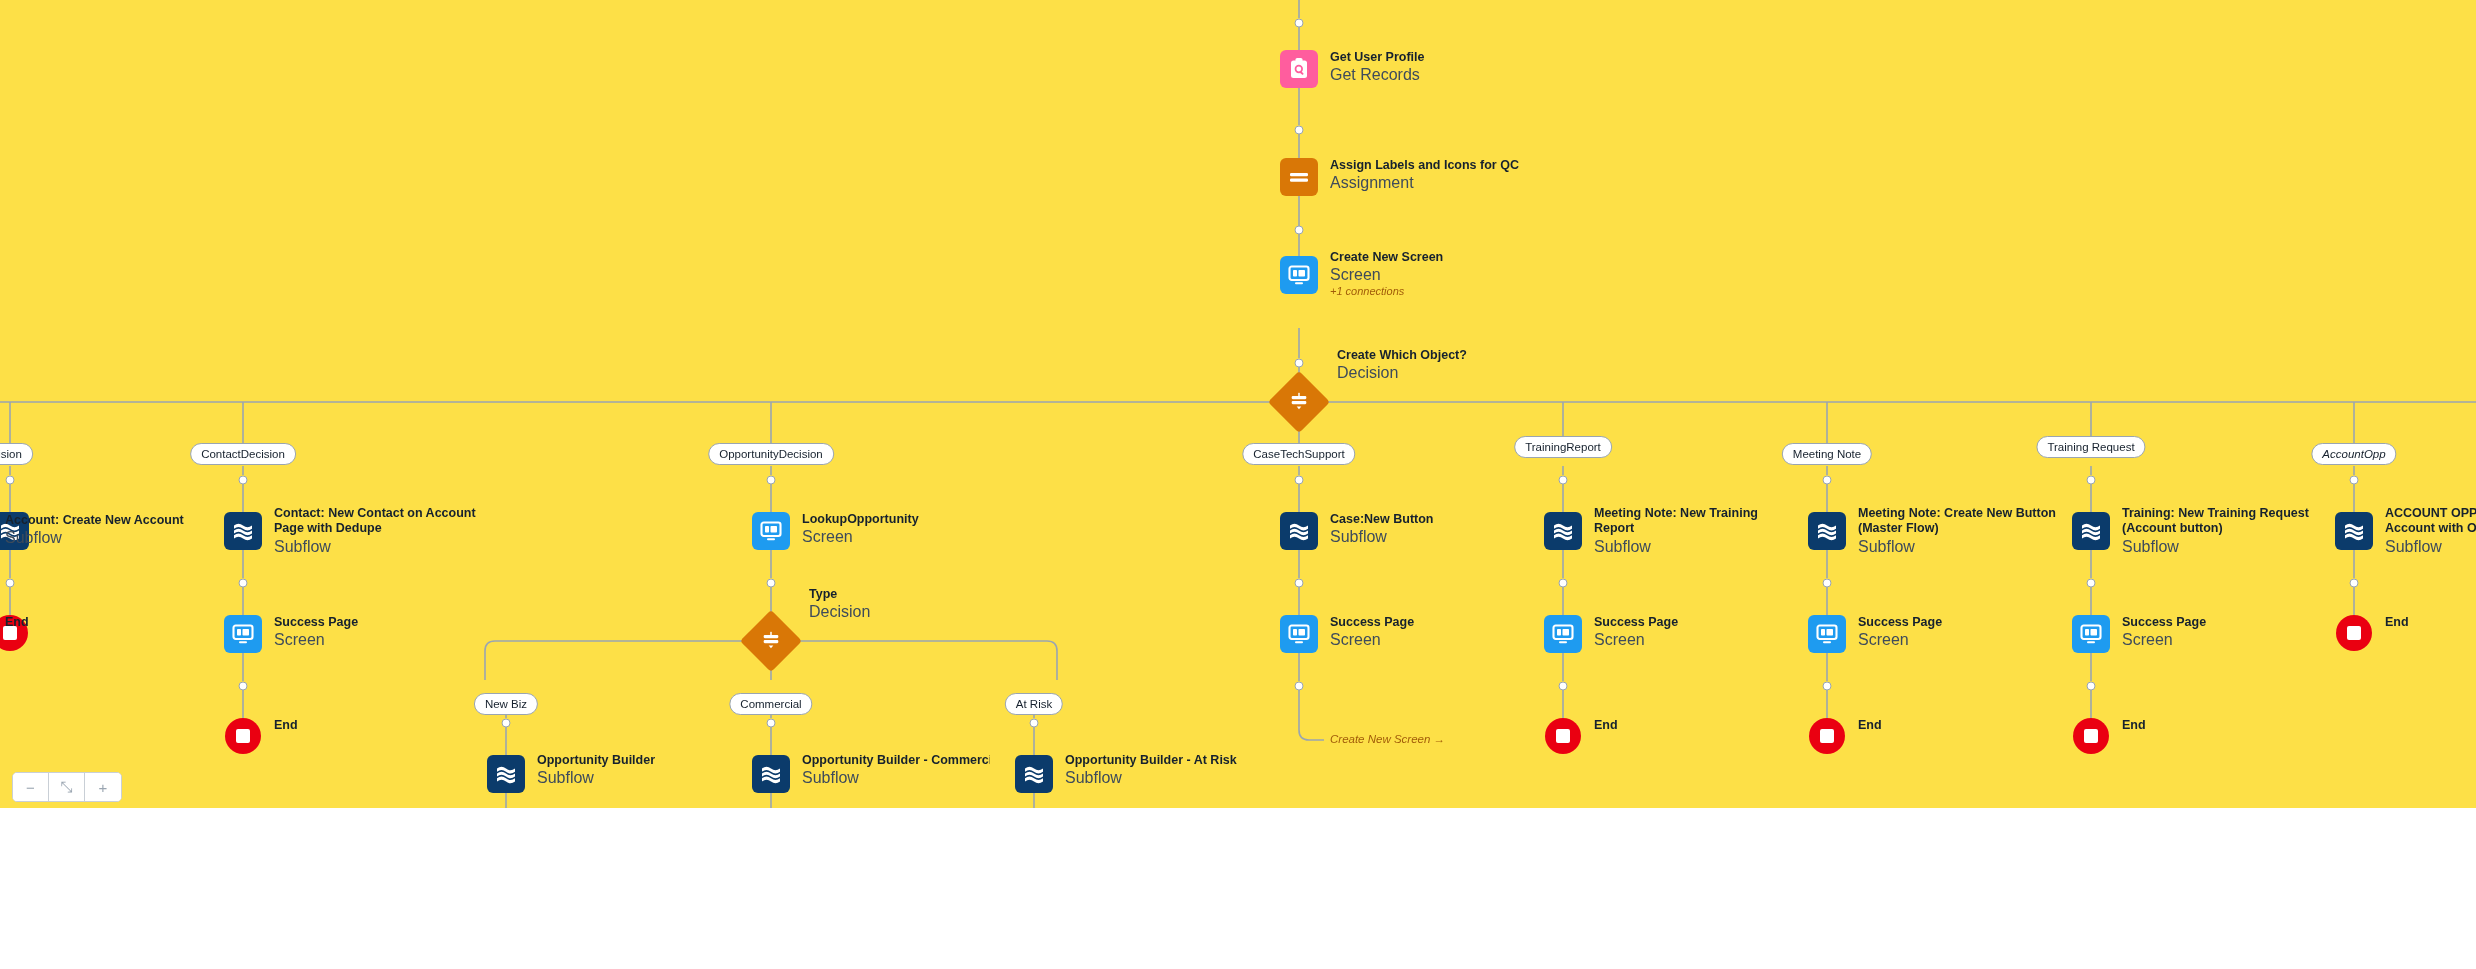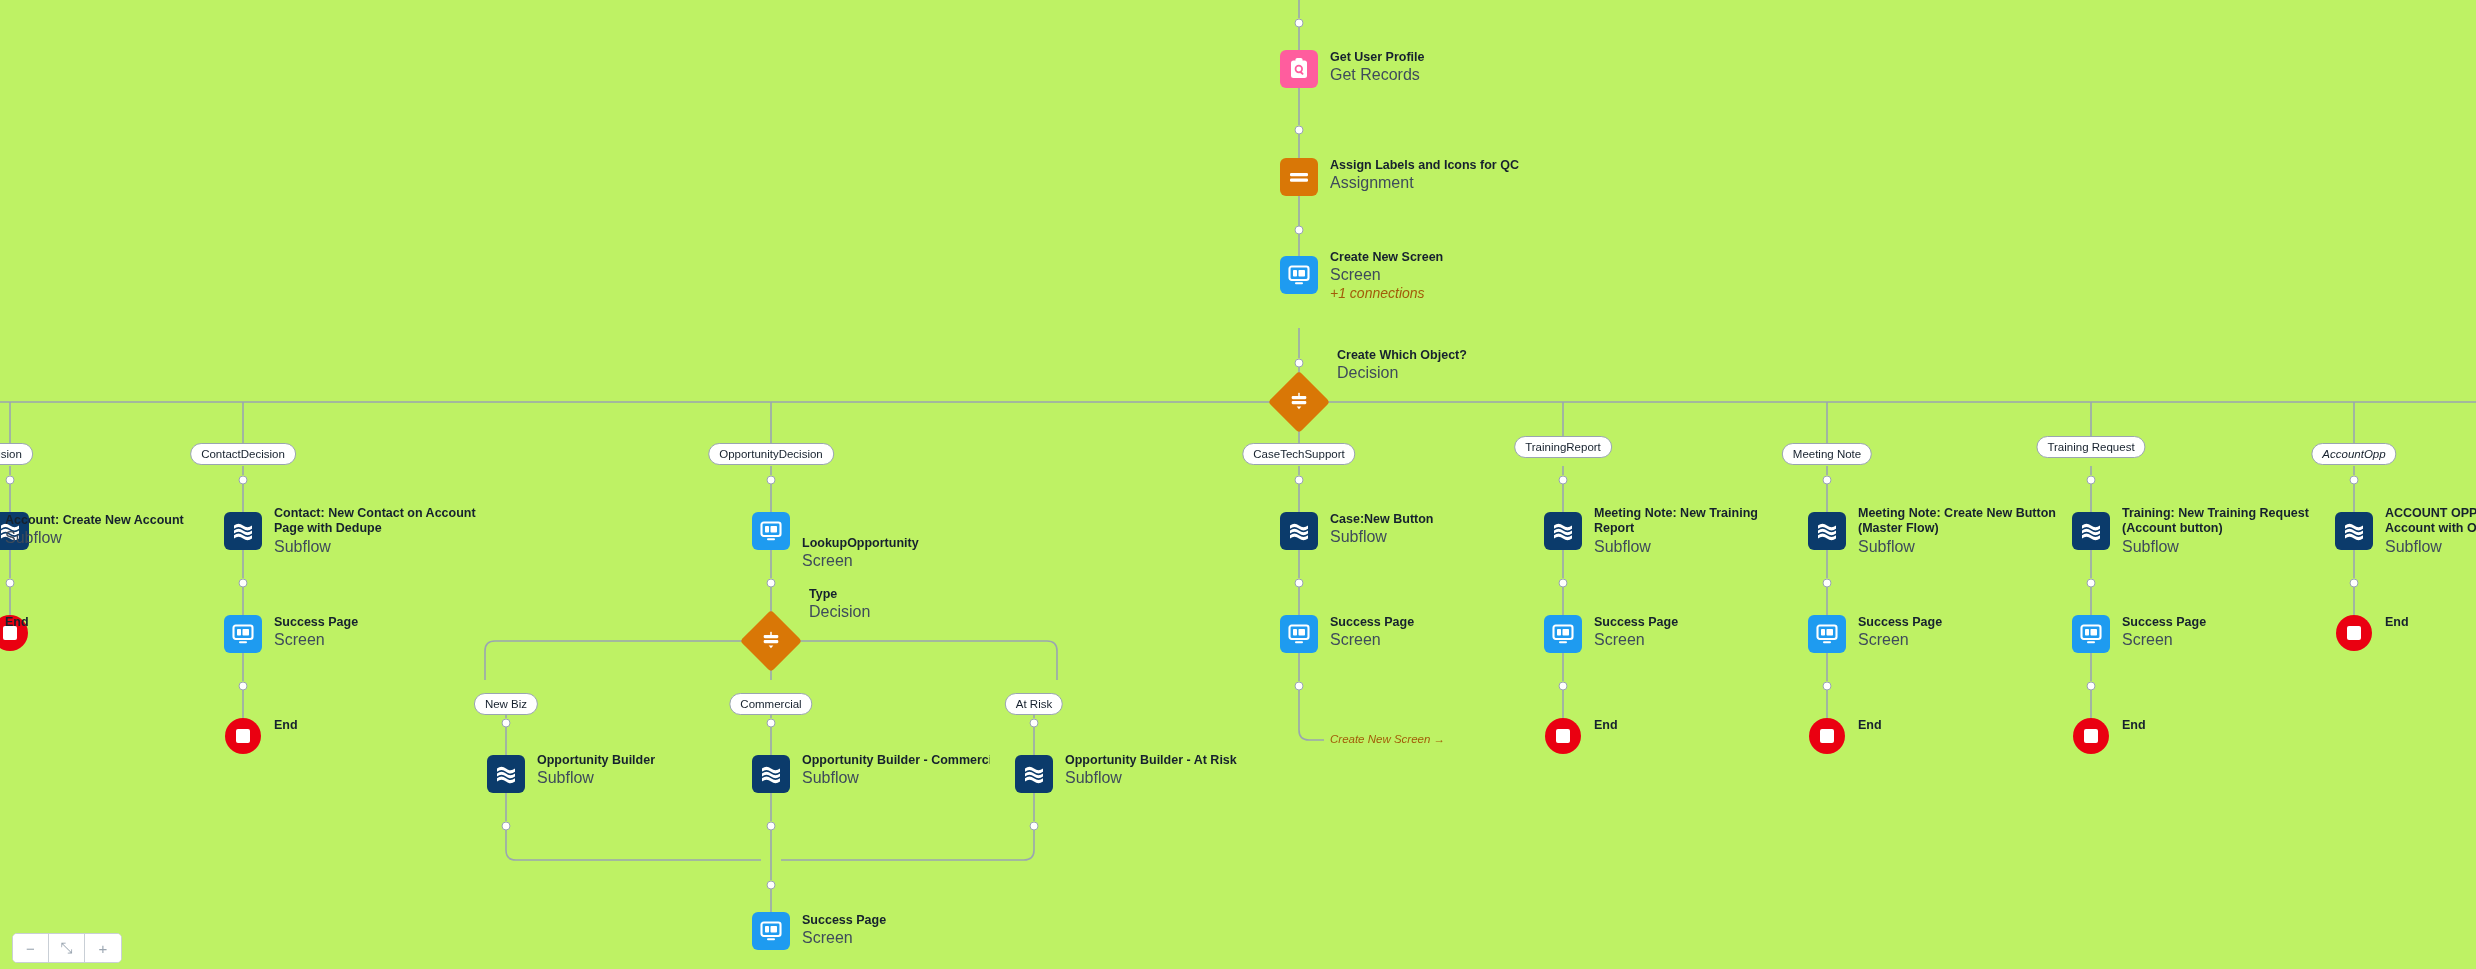--- a/index.html
+++ b/index.html
@@ -4,23 +4,23 @@
 <style>
   * { box-sizing: border-box; }
   html, body {
     margin: 0; padding: 0;
     background: #ffffff;
     font-family: "Liberation Sans", sans-serif;
   }
   #canvas {
     position: relative;
     width: 2476px;
-    height: 969px;
+    height: 808px;
     overflow: hidden;
-    background: #bef264;
+    background: #fde047;
   }
   #wires {
     position: absolute;
     top: 0; left: 0;
     width: 2476px; height: 969px;
     pointer-events: none;
   }
   .tile {
     position: absolute;
     width: 38px; height: 38px;
@@ -75,21 +75,21 @@
     font-weight: bold;
     color: #16212E;
     display:block;
   }
   .lbl .s {
     font-size: 16px;
     color: #3E4B5B;
     display:block;
   }
   .lbl .c {
-    font-size: 14px;
+    font-size: 11px;
     color: #A15C09;
     font-style: italic;
     display:block;
   }
 
   
   .endlbl {
     position: absolute;
     font-size: 12.5px;
     font-weight: bold;
@@ -397,21 +397,21 @@
   <div class="endlbl" style="left:274px; top:718px;">End</div>
 
   <div class="tile screen" style="left:752px; top:512px;">
     <svg width="24" height="24" viewBox="0 0 24 24" fill="none">
       <rect x="2.5" y="3.5" width="19" height="13.5" rx="2.2" stroke="#ffffff" stroke-width="2.1"></rect>
       <rect x="6" y="7" width="4" height="6.5" rx="0.8" fill="#ffffff"></rect>
       <rect x="11.5" y="7" width="6.5" height="6.5" rx="0.8" fill="#ffffff"></rect>
       <rect x="8" y="19.2" width="8" height="2.1" rx="1" fill="#ffffff"></rect>
     </svg>
   </div>
-  <div class="lbl" style="left:802px; top:512px; width:220px;margin-top:24px;">
+  <div class="lbl" style="left:802px; top:512px; width:220px;">
     <span class="t">LookupOpportunity</span>
     <span class="s">Screen</span>
   </div>
   <div class="addc" style="left:771px; top:582.5px;"></div>
 
   <div class="diamond" style="left:749px; top:619px;"></div>
   <div class="diamond-inner" style="left:749px; top:619px;">
     <svg width="22" height="22" viewBox="0 0 24 24" fill="#ffffff">
       <rect x="4" y="5.5" width="16" height="3.4" rx="1.2"></rect>
       <rect x="4" y="11" width="16" height="3.4" rx="1.2"></rect>

